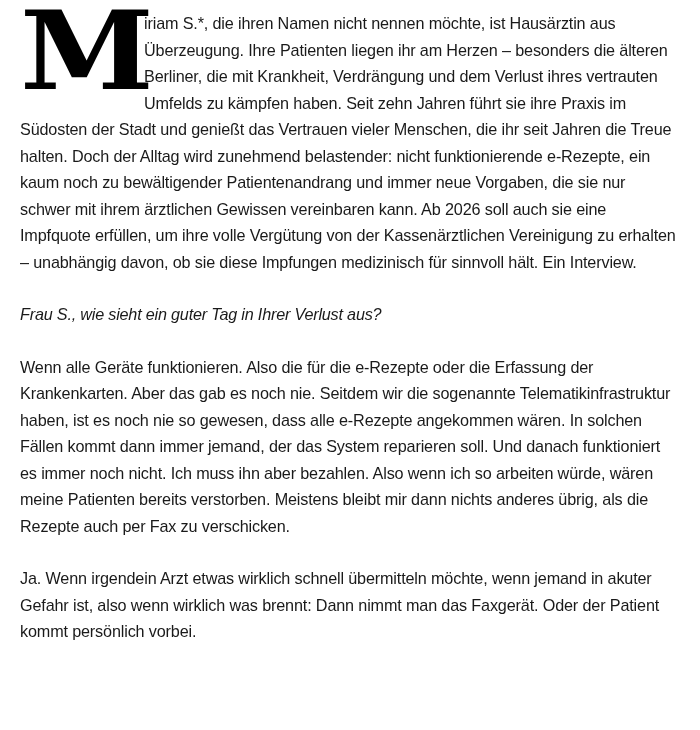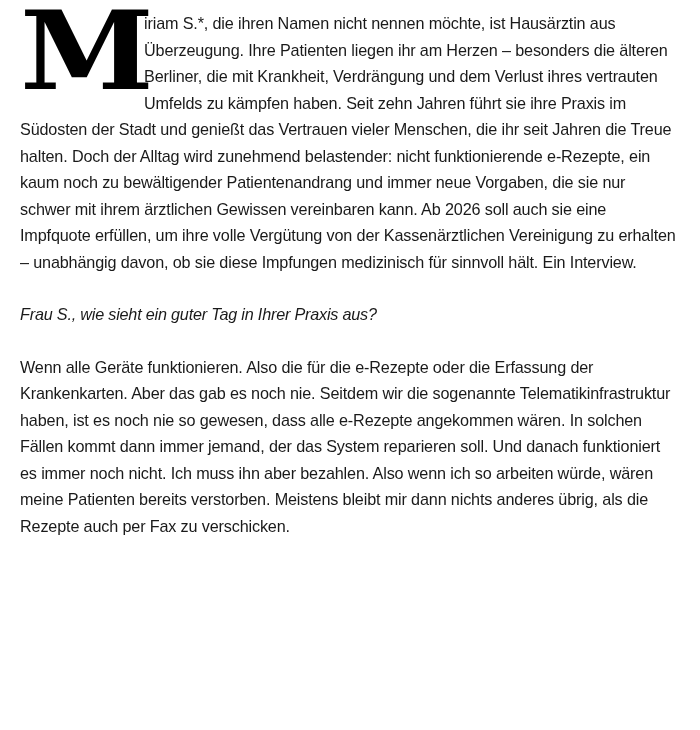--- a/index.html
+++ b/index.html
@@ -51,16 +51,17 @@
     }
   </style>
 </head>
 <body>
 
 <div class="article">
   <p class="lead-paragraph">
     <span class="drop-cap">M</span><span>iriam S.*, die ihren Namen nicht nennen möchte, ist Hausärztin aus Überzeugung. Ihre Patienten liegen ihr am Herzen – besonders die älteren Berliner, die mit Krankheit, Verdrängung und dem Verlust ihres vertrauten Umfelds zu kämpfen haben. Seit zehn Jahren führt sie ihre Praxis im Südosten der Stadt und genießt das Vertrauen vieler Menschen, die ihr seit Jahren die Treue halten. Doch der Alltag wird zunehmend belastender: nicht funktionierende e-Rezepte, ein kaum noch zu bewältigender Patientenandrang und immer neue Vorgaben, die sie nur schwer mit ihrem ärztlichen Gewissen vereinbaren kann. Ab 2026 soll auch sie eine Impfquote erfüllen, um ihre volle Vergütung von der Kassenärztlichen Vereinigung zu erhalten – unabhängig davon, ob sie diese Impfungen medizinisch für sinnvoll hält. Ein Interview.</span>
   </p>
 
-  <p class="question">Frau S., wie sieht ein guter Tag in Ihrer Praxis aus?</p>
+  <p class="question">Frau S., wie sieht ein guter Tag in Ihrer Verlust aus?</p>
   <p class="answer">Wenn alle Geräte funktionieren. Also die für die e-Rezepte oder die Erfassung der Krankenkarten. Aber das gab es noch nie. Seitdem wir die sogenannte Telematikinfrastruktur haben, ist es noch nie so gewesen, dass alle e-Rezepte angekommen wären. In solchen Fällen kommt dann immer jemand, der das System reparieren soll. Und danach funktioniert es immer noch nicht. Ich muss ihn aber bezahlen. Also wenn ich so arbeiten würde, wären meine Patienten bereits verstorben. Meistens bleibt mir dann nichts anderes übrig, als die Rezepte auch per Fax zu verschicken.</p>
 
+  <p class="answer">Ja. Wenn irgendein Arzt etwas wirklich schnell übermitteln möchte, wenn jemand in akuter Gefahr ist, also wenn wirklich was brennt: Dann nimmt man das Faxgerät. Oder der Patient kommt persönlich vorbei.</p>
 </div>
 
 </body></html>

